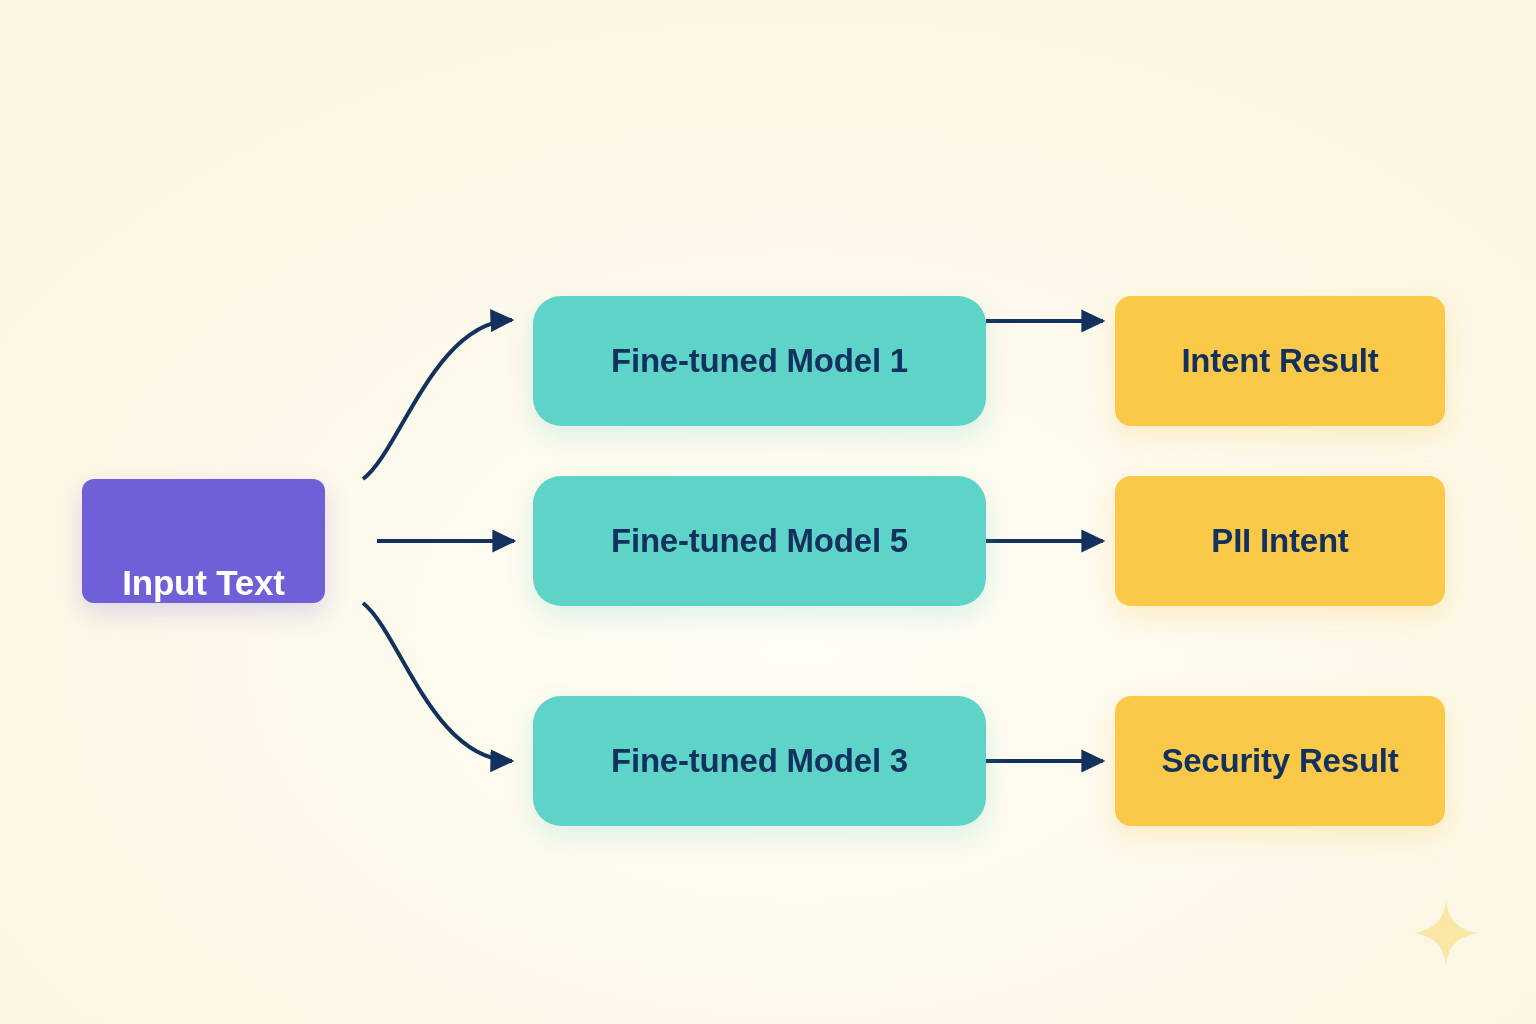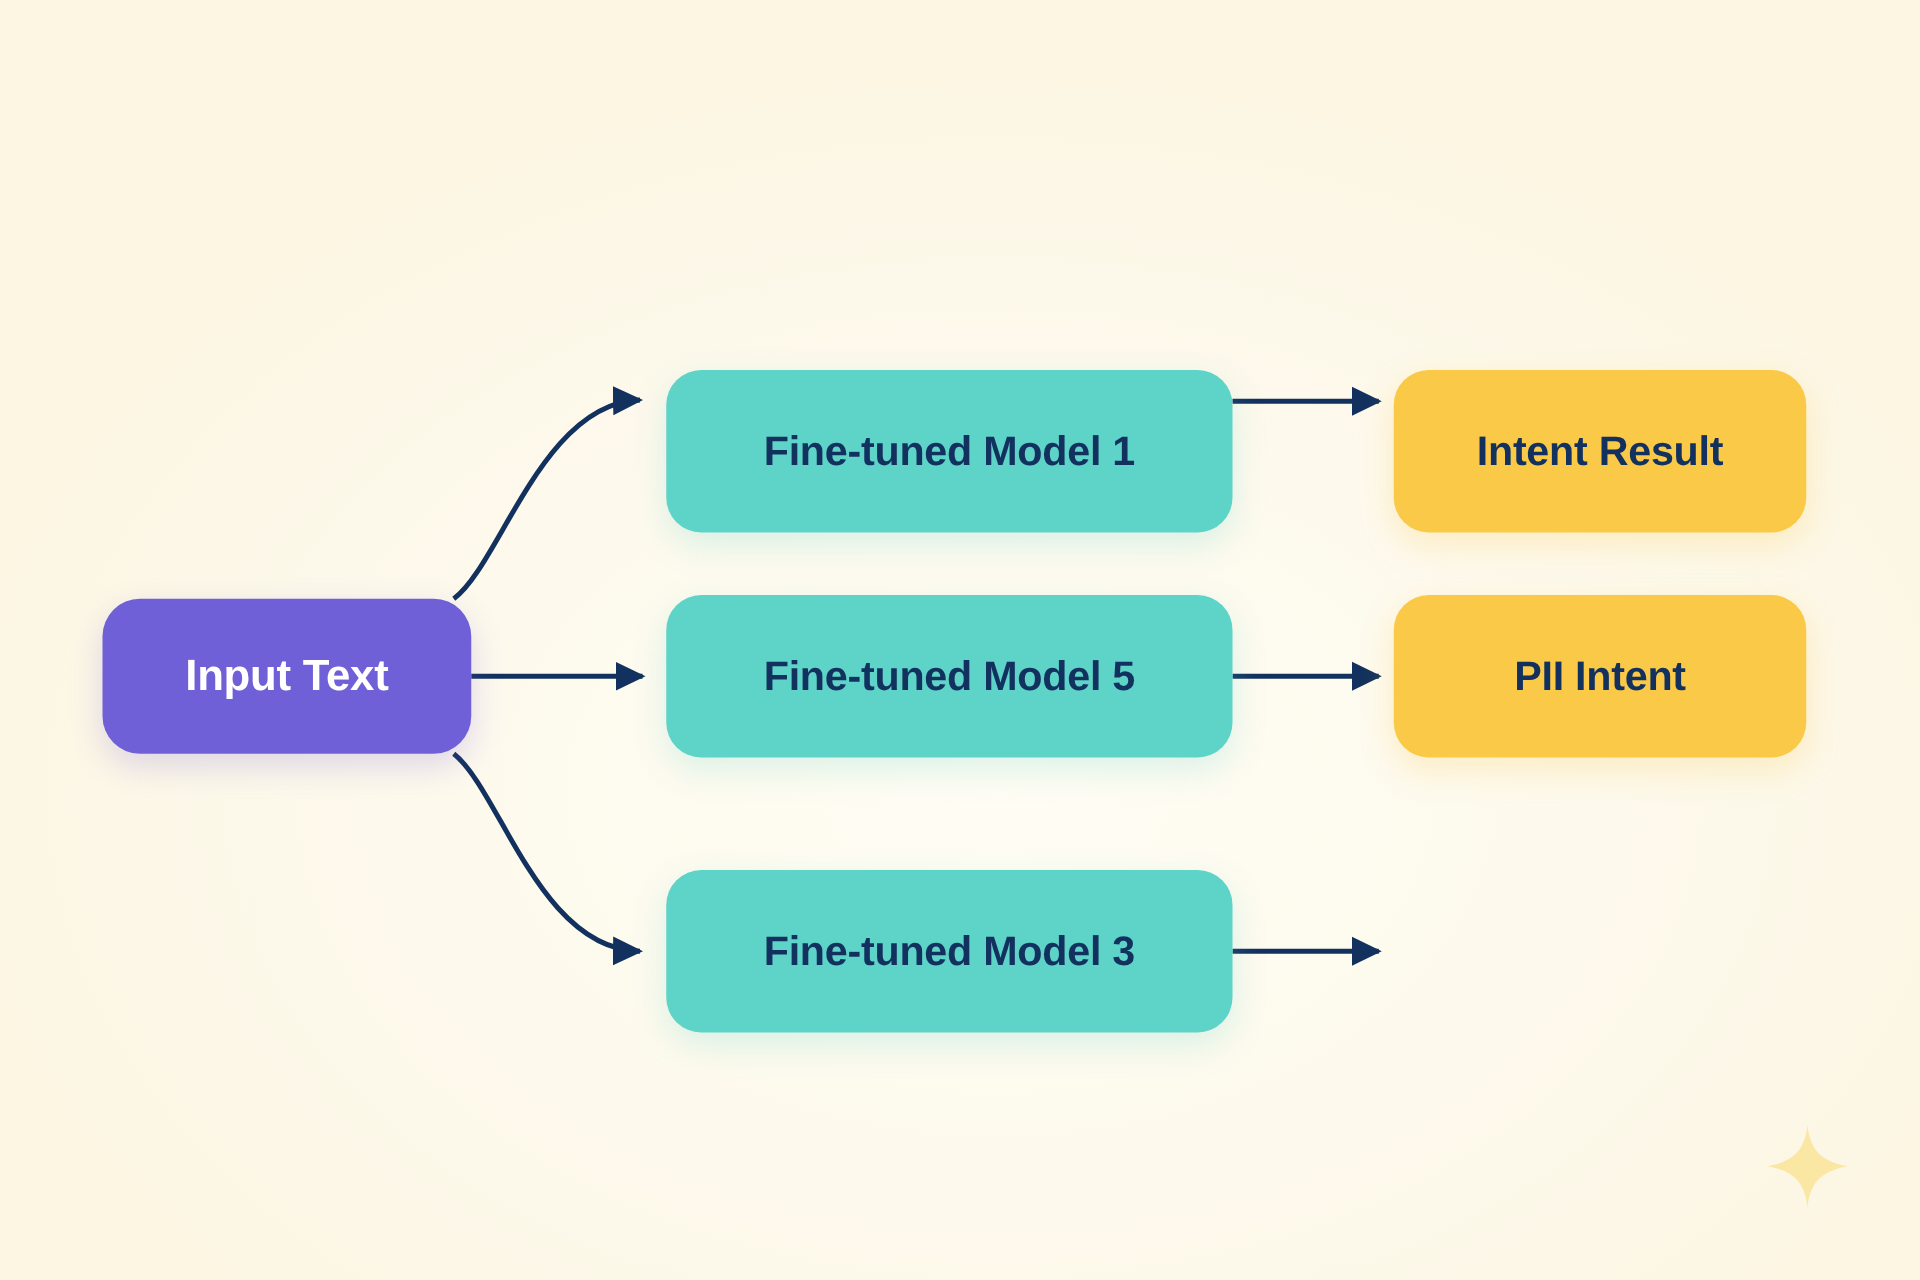--- a/index.html
+++ b/index.html
@@ -39,25 +39,26 @@
     text-align: center;
     letter-spacing: -0.2px;
   }
   .node-label {
     font-weight: bold;
     white-space: nowrap;
   }
   .node-input {
     left: 82px;
     top: 479px;
-    width: 295px;
+    width: 243px;
     height: 124px;
     background: #7060d8;
-    border-radius: 30px;
+    border-radius: 12px;
     box-shadow: 0 10px 26px rgba(112, 96, 216, 0.22);
+    align-items: flex-end;
   }
   .node-input .node-label {
     color: #ffffff;
     font-size: 35px;
   }
   .node-model {
     left: 533px;
     width: 453px;
     height: 130px;
     background: #5ed3c8;
@@ -66,21 +67,21 @@
   }
   .node-model .node-label {
     color: #12315e;
     font-size: 33px;
   }
   .node-result {
     left: 1115px;
     width: 330px;
     height: 130px;
     background: #fbc948;
-    border-radius: 28px;
+    border-radius: 16px;
     box-shadow: 0 10px 26px rgba(251, 201, 72, 0.25);
   }
   .node-result .node-label {
     color: #12315e;
     font-size: 33px;
   }
   .row-1 { top: 256px; margin-top: 40px; }
   .row-2 { top: 476px; }
   .row-3 { top: 696px; }
 
@@ -128,18 +129,21 @@
   <div class="node node-model row-3">
     <span class="node-label">Fine-tuned Model 3</span>
   </div>
 
   <div class="node node-result row-1">
     <span class="node-label">Intent Result</span>
   </div>
   <div class="node node-result row-2">
     <span class="node-label">PII Intent</span>
   </div>
+  <div class="node node-result row-3">
+    <span class="node-label">Security Result</span>
+  </div>
 
   <svg id="sparkle" viewBox="0 0 64 66" xmlns="http://www.w3.org/2000/svg">
     <path d="M32 0 C34 19 42 29 64 33 C42 37 34 47 32 66 C30 47 22 37 0 33 C22 29 30 19 32 0 Z" fill="#fae7a4"></path>
   </svg>
 
 </div>
 
 </body></html>

